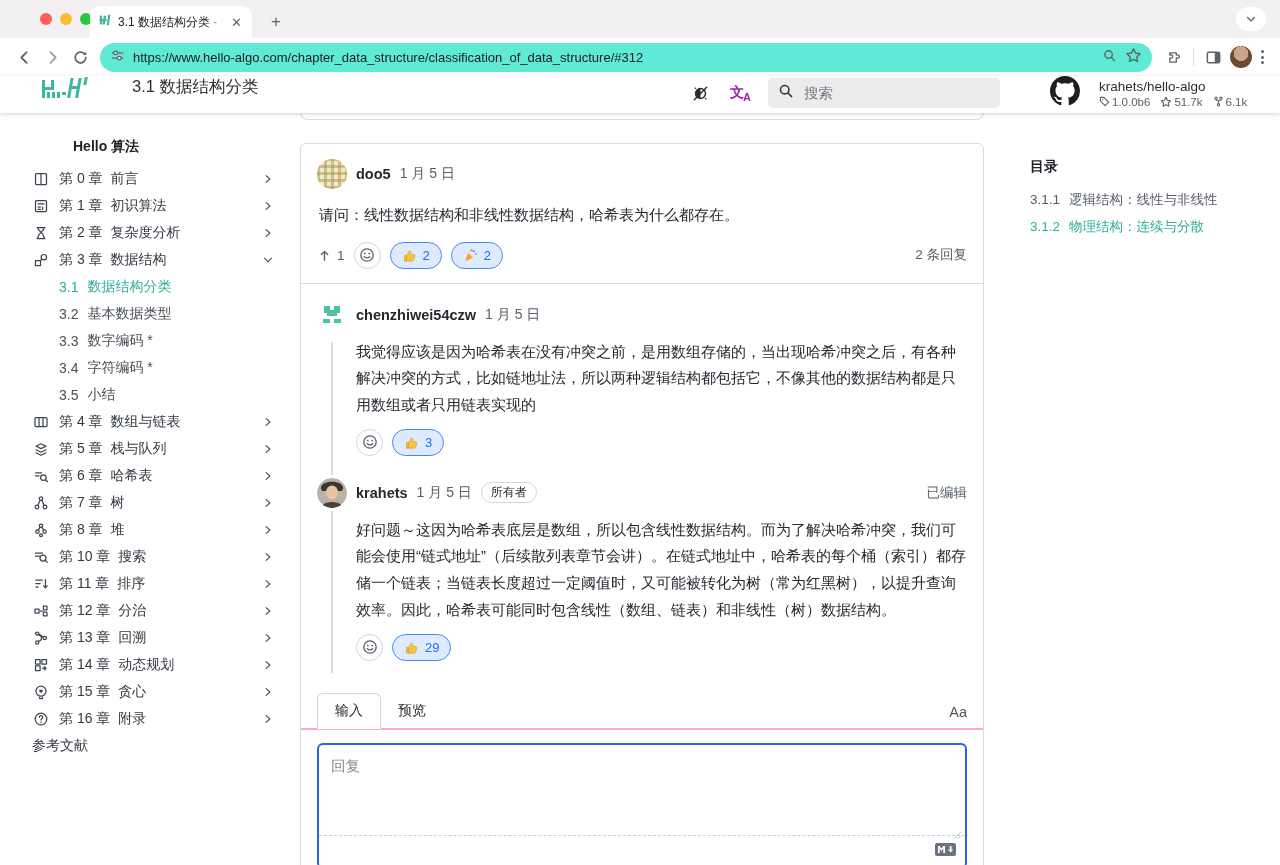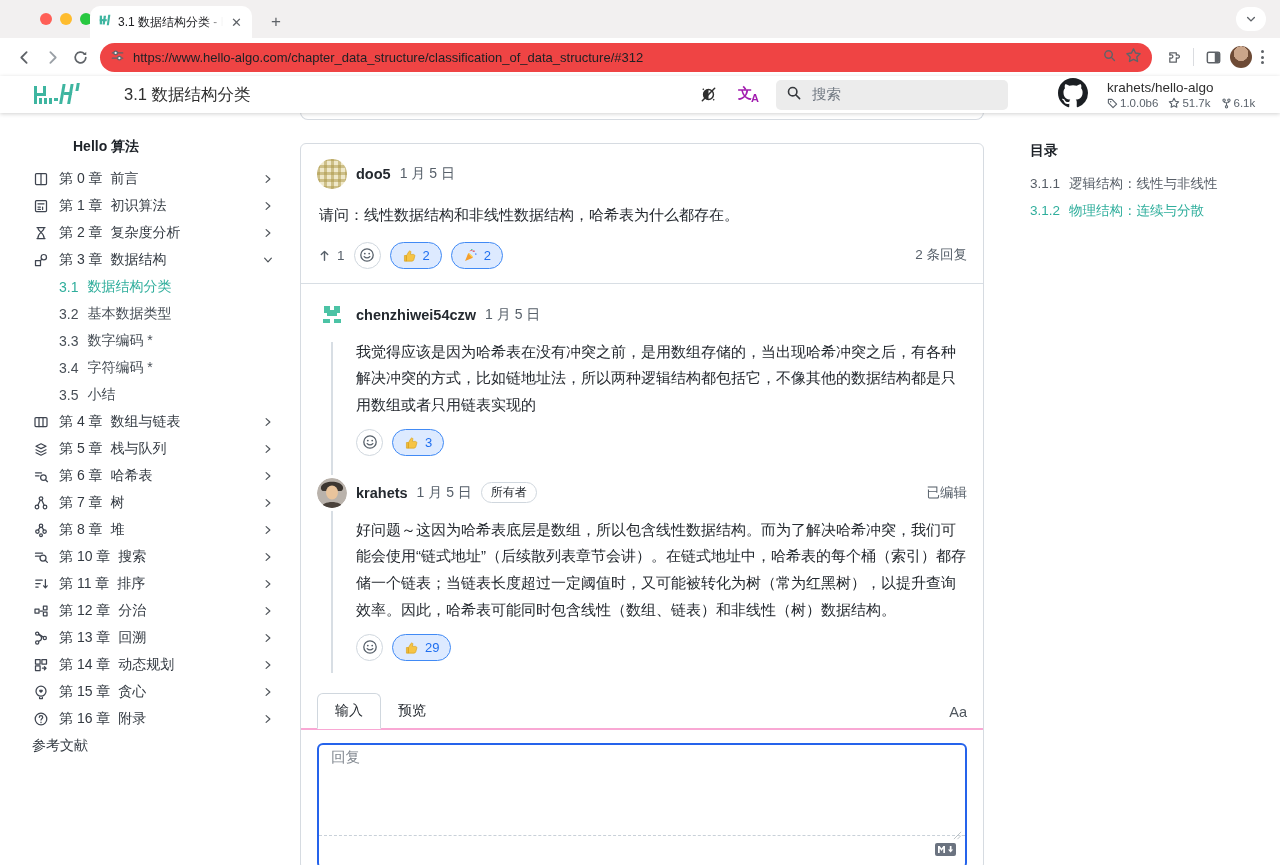--- a/index.html
+++ b/index.html
@@ -16,33 +16,33 @@
   .tab-title { flex:1; font-size:12px; color:#202124; white-space:nowrap; overflow:hidden;
     -webkit-mask-image:linear-gradient(90deg,#000 85%,transparent); mask-image:linear-gradient(90deg,#000 85%,transparent); }
   .tab-close { font-size:13px; color:#5f6368; padding:0 2px; }
   .newtab { position:absolute; left:262px; top:8px; width:28px; height:28px; display:flex;
     align-items:center; justify-content:center; font-size:17px; color:#5f6368; }
   .win-chev { position:absolute; right:14px; top:7px; width:30px; height:24px; background:#fff;
     border-radius:13px; display:flex; align-items:center; justify-content:center; }
 
   .toolbar { height:38px; background:#fff; display:flex; align-items:center; padding:0 10px; }
   .tb-ic { width:28px; height:28px; display:flex; align-items:center; justify-content:center; }
-  .urlbar { flex:1; height:29px; margin:0 8px 0 6px; background:#ef4444; border-radius:15px;
+  .urlbar { flex:1; height:29px; margin:0 8px 0 6px; background:#5eead4; border-radius:15px;
     display:flex; align-items:center; padding:0 10px; gap:8px; }
   .url-text { flex:1; font-size:13px; color:#202124; white-space:nowrap; overflow:hidden; }
   .tb-right { display:flex; align-items:center; }
   .tb-sep { width:1px; height:18px; background:#dadce0; margin:0 5px; }
   .chrome-avatar { width:22px; height:22px; border-radius:50%;
     background:radial-gradient(circle at 50% 35%, #caa58a 0 40%, #6d4a35 41% 100%); }
   .kebab { display:flex; flex-direction:column; gap:2.5px; align-items:center; padding:0 6px; }
   .kebab i { width:3px; height:3px; border-radius:50%; background:#5f6368; }
 
   
   .site-header { height:37px; background:#fff; box-shadow:0 1px 4px rgba(0,0,0,.18);
-    position:relative; z-index:6; display:flex; align-items:center; padding:0 12px; }
+    position:relative; z-index:6; display:flex; align-items:flex-start; padding:0 20px; }
   .logo-box { width:62px; display:flex; justify-content:center; margin-left:16px; }
   .page-title { font-size:16.5px; font-weight:500; color:#303030; margin-left:34px; }
   .hdr-right { margin-left:auto; display:flex; align-items:center; }
   .hdr-ic { width:40px; display:flex; justify-content:center; align-items:center; }
   .translate { font-size:14px; font-weight:bold; color:#a21caf; letter-spacing:-1px; }
   .searchbox { width:232px; height:30px; background:#ececec; border-radius:5px; display:flex;
     align-items:center; gap:10px; padding:0 10px; margin:0 10px 0 8px; }
   .search-ph { font-size:14.5px; color:#6f7780; }
   .repo { display:flex; align-items:center; gap:19px; margin-left:40px; width:210px; }
   .repo-name { font-size:13.5px; color:#2e2e2e; }
@@ -56,21 +56,21 @@
   .nicon { width:18px; display:flex; justify-content:center; margin-right:9px; }
   .nicon svg { stroke:#3f4550; fill:none; stroke-width:1.25; stroke-linecap:round; stroke-linejoin:round; }
   .nnum { margin-right:8px; white-space:nowrap; }
   .ntitle { white-space:nowrap; }
   .nchev { margin-left:auto; display:flex; }
   .sub-row { display:flex; height:27px; align-items:center; padding-left:27px; color:#474e56; }
   .sub-row .nnum { margin-right:9px; }
   .sub-row.active { color:#2fae9c;align-items:center; }
   .nav-footer { height:27px; display:flex; align-items:center; color:#333a42; }
 
-  .toc { position:absolute; left:1030px; top:142px; width:236px; font-size:13.5px; }
+  .toc { position:absolute; left:1030px; top:158px; width:236px; font-size:13.5px; }
   .toc-title { font-weight:bold; color:#1d2228; margin-bottom:10px; font-size:14px; }
   .toc-item { display:flex; gap:9px; height:27px; align-items:center; color:#565d66; }
   .toc-item.active { color:#2fae9c; }
 
   
   .main-col { position:absolute; left:300px; top:107px; width:684px; }
   .sliver { height:13px; border:1px solid #d6dbe1; border-top:none; border-radius:0 0 8px 8px;
     margin-bottom:23px; background:#fff; }
   .card { border:1px solid #d6dbe1; border-radius:6px; background:#fff; }
 
@@ -102,21 +102,21 @@
   .edited { margin-left:auto; color:#57606a; font-size:13.5px; }
 
   .c-form { margin-top:6px; }
   .form-tabs { display:flex; align-items:flex-end; border-bottom:2px solid #f9a8d4; padding:0 16px; height:37px; }
   .ftab { font-size:14px; color:#24292f; padding:8px 17px; }
   .ftab.active { background:#fff; border:1px solid #d0d7de; border-bottom:1px solid #fff;
     border-radius:6px 6px 0 0; margin-bottom:-1px; }
   .aa { margin-left:auto; color:#4f565e; font-size:14.5px; padding-bottom:8px; }
   .editor { margin:13px 16px 0; border:2px solid #2563eb; border-radius:6px; background:#fff; }
   .editor textarea { display:block; width:100%; height:90px; border:none; outline:none; resize:none;
-    padding:3px 12px; font:14.5px "Liberation Sans","DejaVu Sans",sans-serif; color:#24292f; background:transparent; }
+    padding:12px 12px; font:14.5px "Liberation Sans","DejaVu Sans",sans-serif; color:#24292f; background:transparent; }
   .editor textarea::placeholder { color:#80878f; }
   .ed-sep { border-top:1px dashed #c9d1d9; position:relative; }
   .resize-glyph { position:absolute; right:3px; top:-10px; }
   .ed-foot { height:31px; display:flex; align-items:center; justify-content:flex-end; padding:0 9px; }
 </style>
 </head>
 <body>
 
 <div class="tabstrip">
   <div class="lights">

